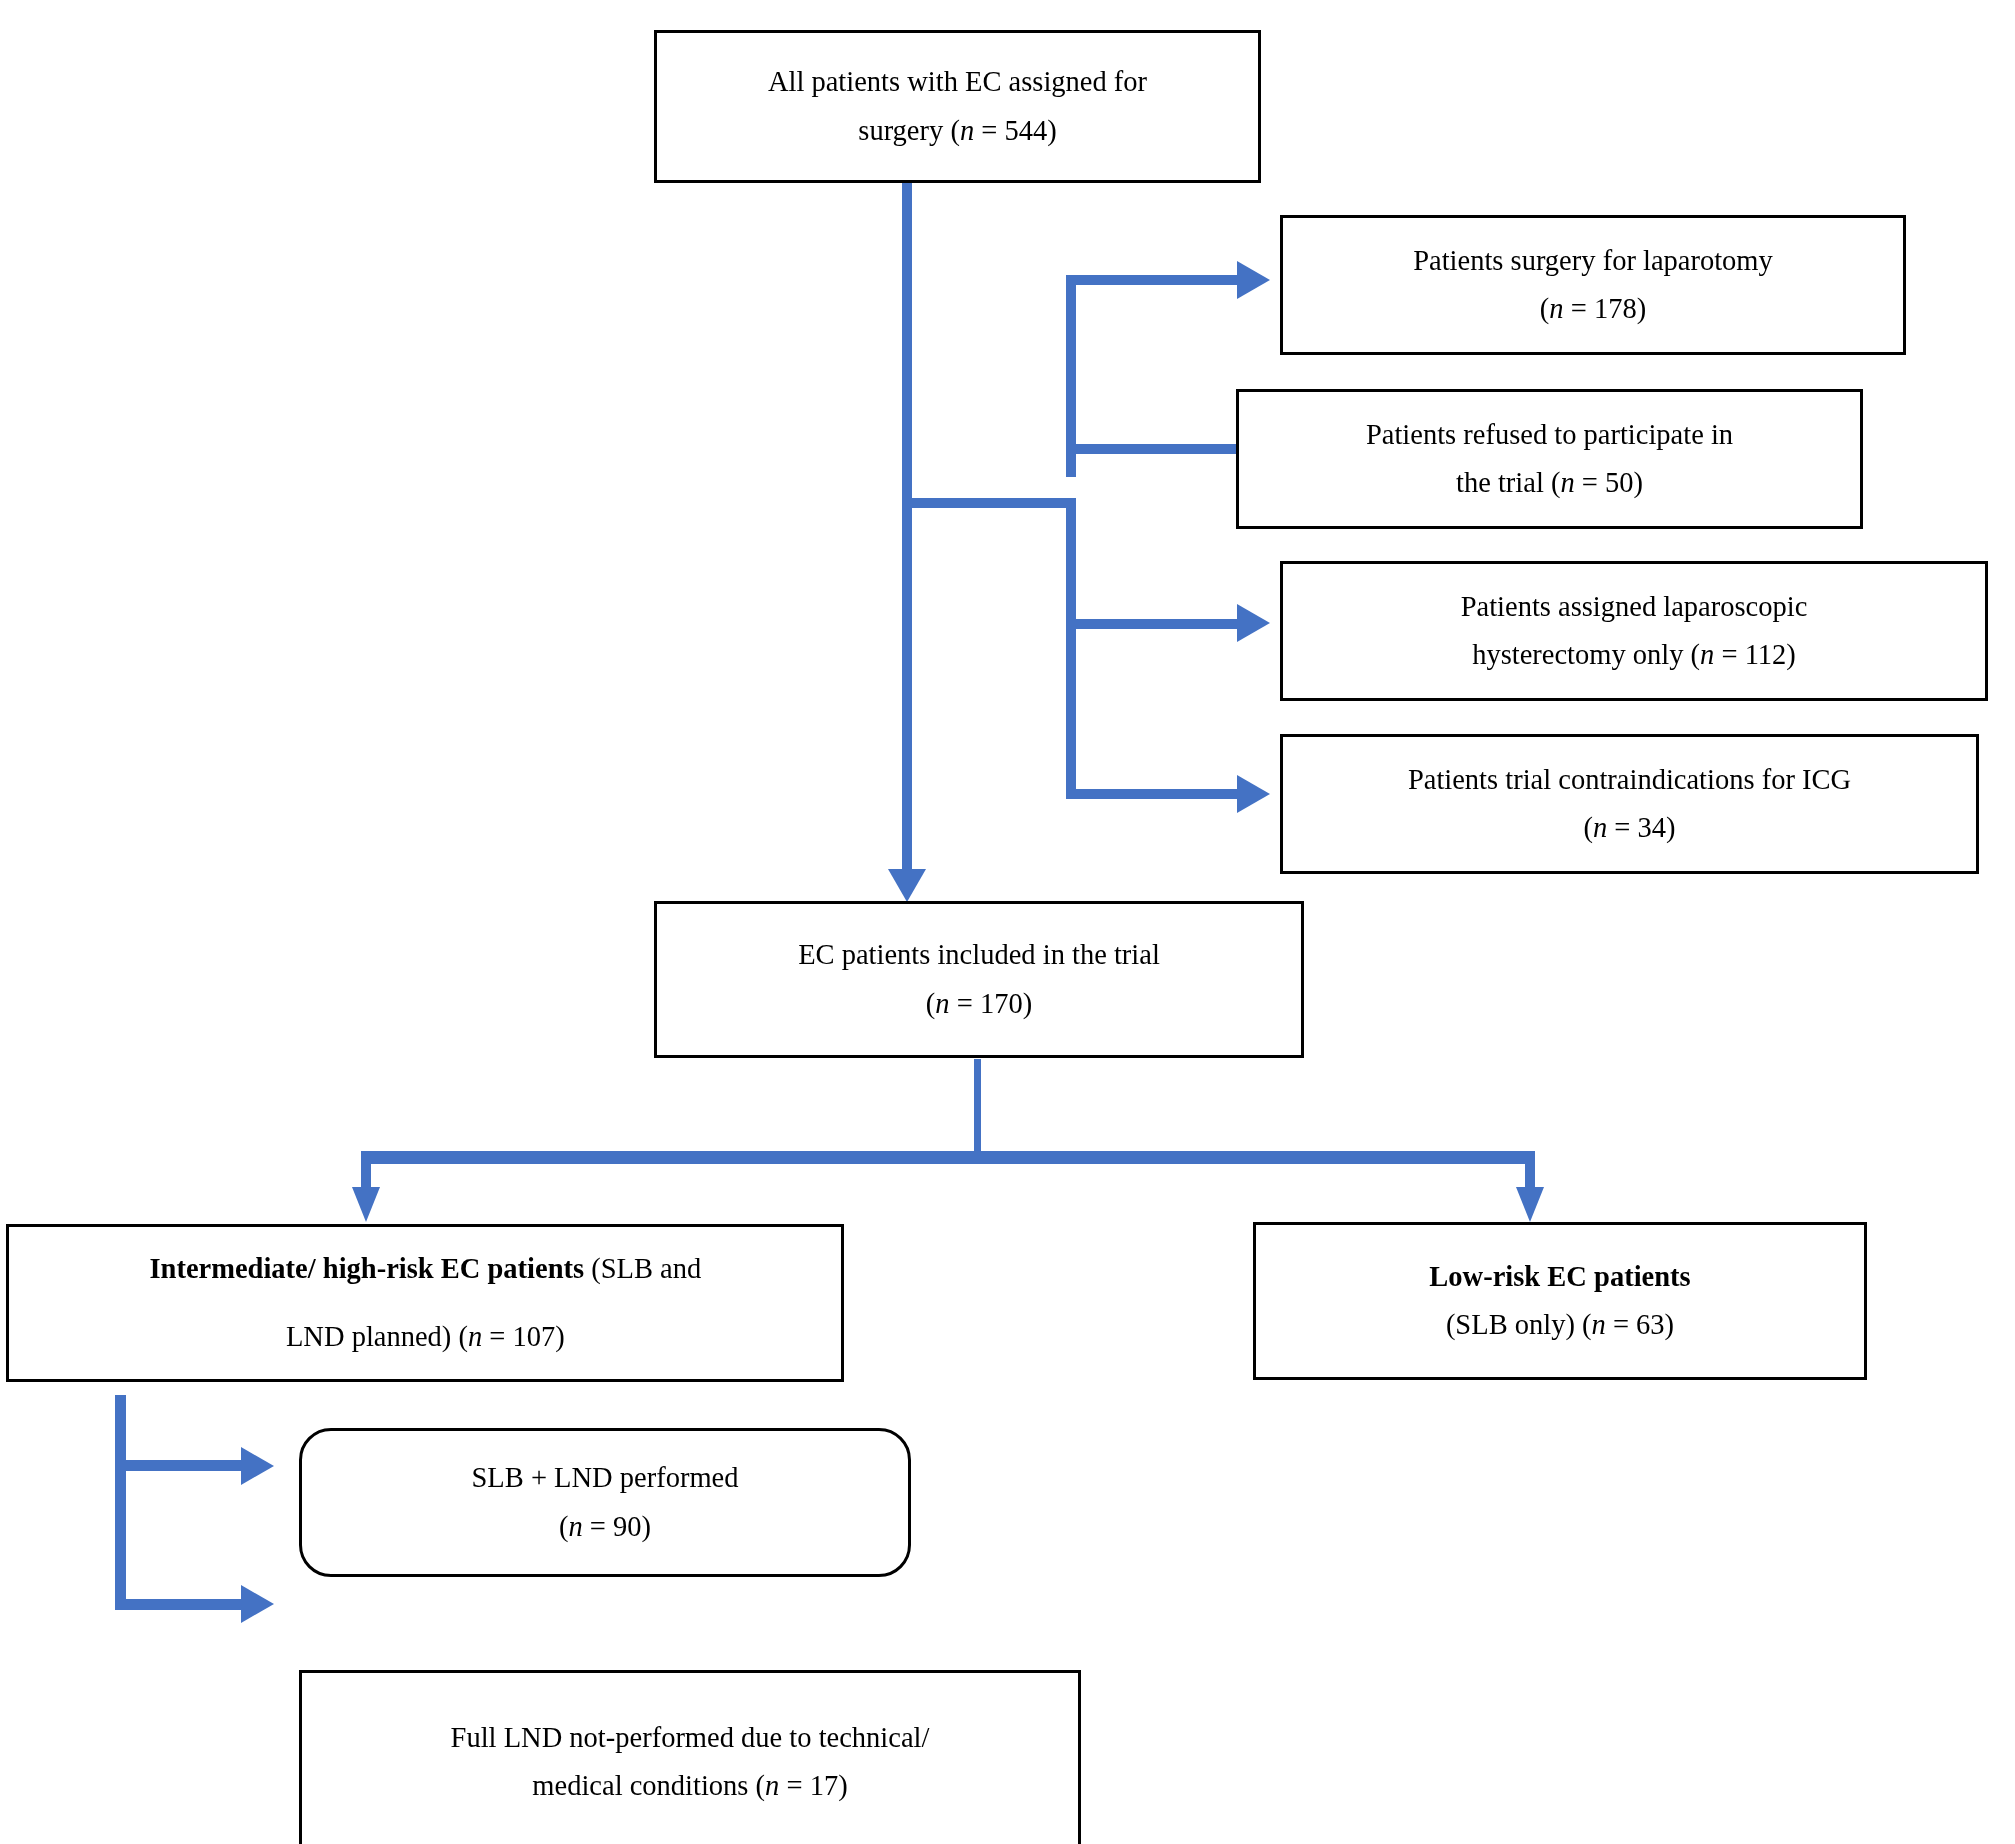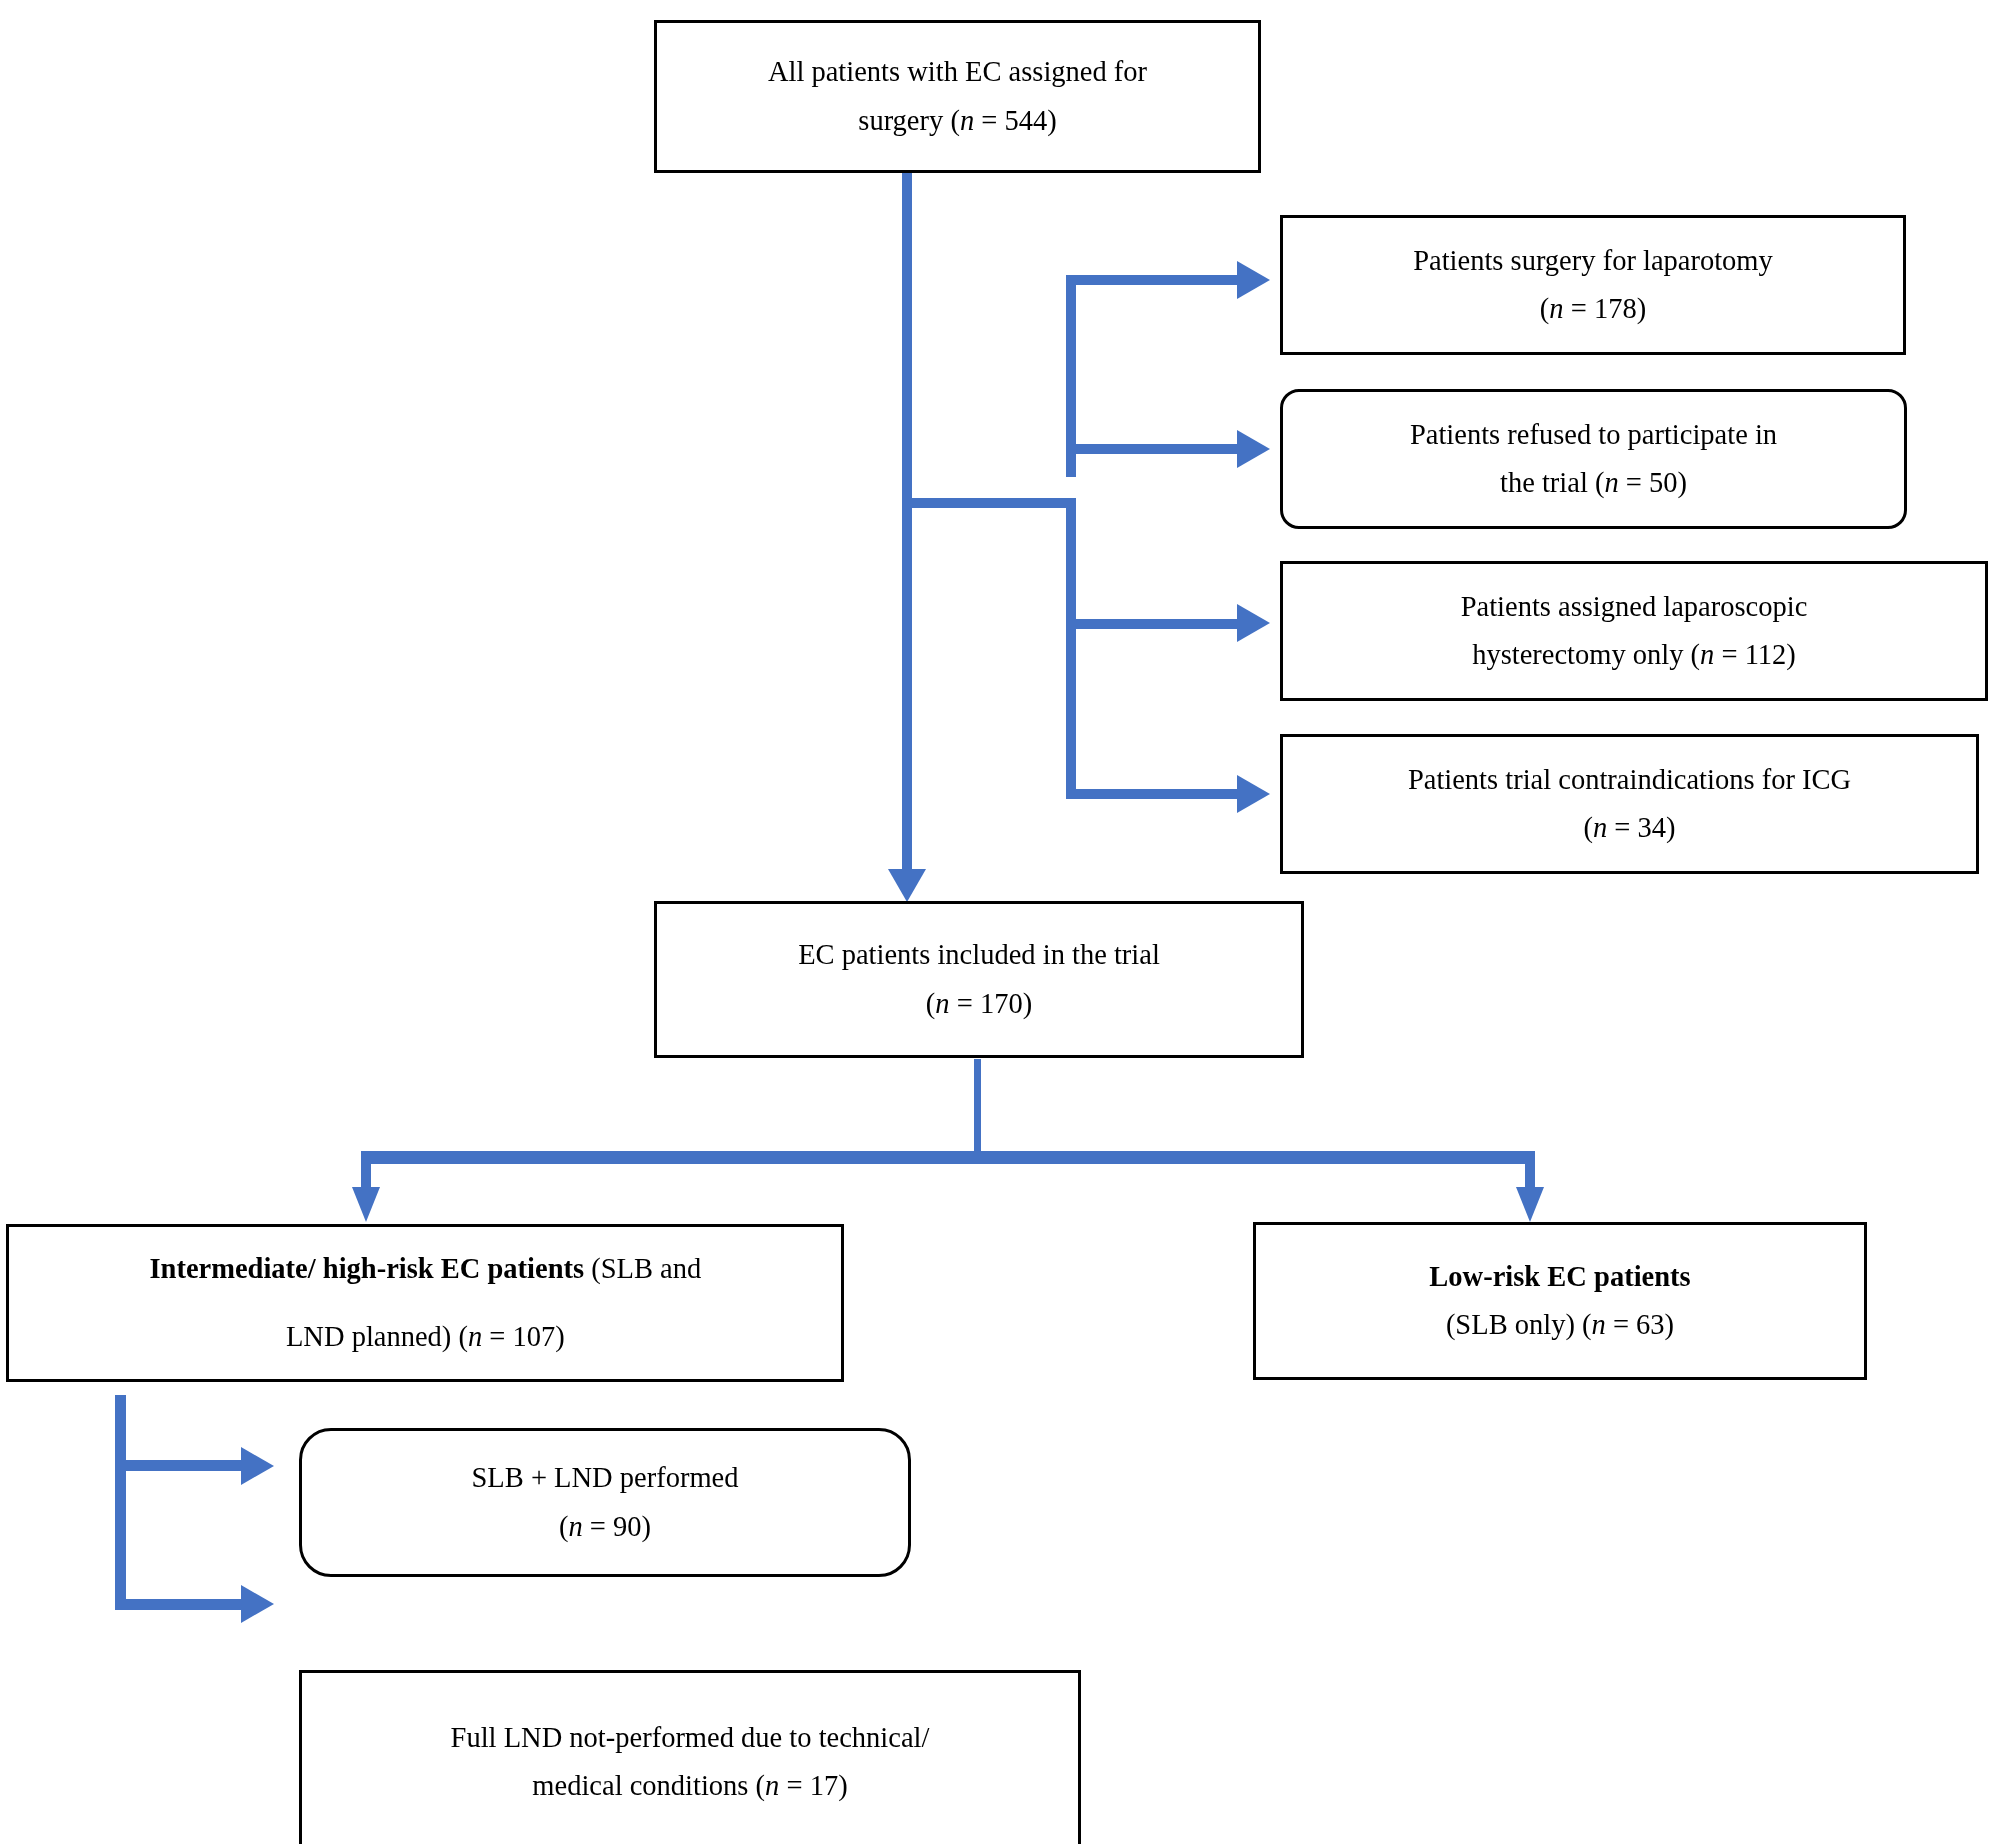--- a/index.html
+++ b/index.html
@@ -99,31 +99,31 @@
   <div class="arrow-head arrow-down-thin" style="left:1516px; top:1187px;"></div>
 
   <div class="conn" style="left:115px; top:1395px; width:11px; height:215px;"></div>
 
   <div class="conn" style="left:115px; top:1460px; width:129px; height:11px;"></div>
   <div class="arrow-head arrow-right" style="left:241px; top:1447px;"></div>
 
   <div class="conn" style="left:115px; top:1599px; width:129px; height:11px;"></div>
   <div class="arrow-head arrow-right" style="left:241px; top:1585px;"></div>
 
-  <div class="node" style="left:654px; top:20px; width:607px; height:153px;">
+  <div class="node" style="left:654px; top:30px; width:607px; height:153px;">
     <span class="ln">All patients with EC assigned for</span>
     <span class="ln"><span>surgery (</span><span class="ital">n</span><span> = 544)</span></span>
   </div>
 
   <div class="node" style="left:1280px; top:215px; width:626px; height:140px;">
     <span class="ln">Patients surgery for laparotomy</span>
     <span class="ln"><span>(</span><span class="ital">n</span><span> = 178)</span></span>
   </div>
 
-  <div class="node" style="left:1280px; top:389px; width:627px; height:140px;border-radius:19px;">
+  <div class="node" style="left:1236px; top:389px; width:627px; height:140px;">
     <span class="ln">Patients refused to participate in</span>
     <span class="ln"><span>the trial (</span><span class="ital">n</span><span> = 50)</span></span>
   </div>
 
   <div class="node" style="left:1280px; top:561px; width:708px; height:140px;">
     <span class="ln">Patients assigned laparoscopic</span>
     <span class="ln"><span>hysterectomy only (</span><span class="ital">n</span><span> = 112)</span></span>
   </div>
 
   <div class="node" style="left:1280px; top:734px; width:699px; height:140px;">

